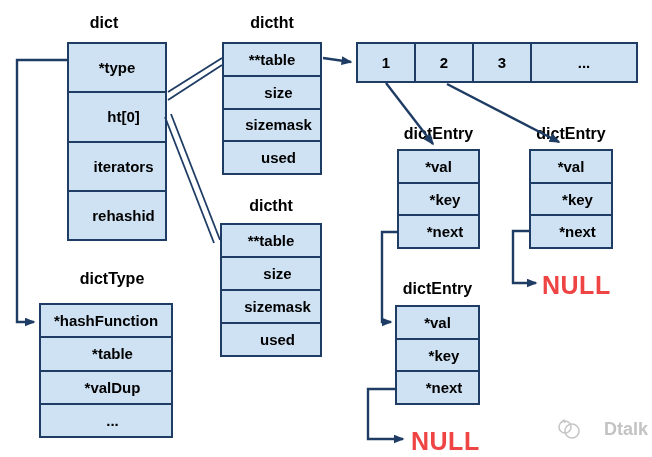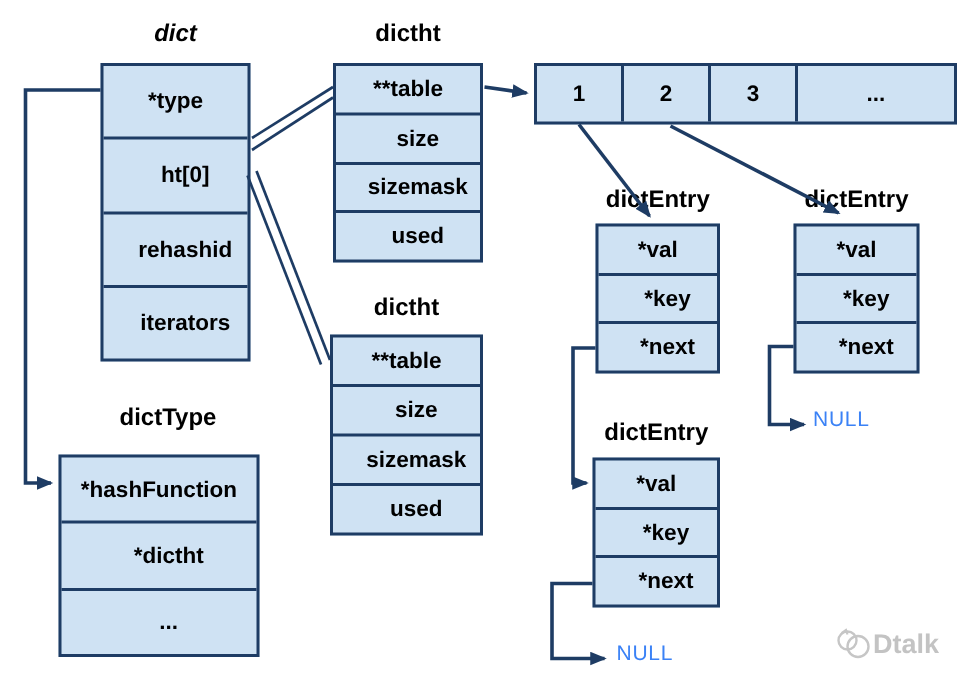--- a/index.html
+++ b/index.html
@@ -15,21 +15,21 @@
     flex:1;display:flex;align-items:center;justify-content:center;
     font-size:15px;font-weight:bold;color:#000;white-space:nowrap;
   }
   .struct .row + .row{border-top:2px solid #1e3c64;padding-left:13px;}
   .tbl-title{
     position:absolute;text-align:center;font-size:16px;font-weight:bold;color:#000;
     height:20px;line-height:20px;
   }
   
   #dict{left:67px;top:42px;width:100px;height:199px;text-align:right;}
-  #dict-title{left:67px;top:13px;width:100px;font-style:italic;}
+  #dict-title{left:54px;top:13px;width:100px;}
   
   #dictht-top{left:222px;top:42px;width:100px;height:133px;}
   #dictht-top-title{left:222px;top:13px;width:100px;}
   
   #bucket-array{
     position:absolute;left:356px;top:42px;width:282px;height:41px;
     display:flex;flex-direction:row;border:2px solid #1e3c64;background:#cfe2f3;box-sizing:border-box;
   }
   #bucket-array .cell{
     display:flex;align-items:center;justify-content:center;
@@ -46,51 +46,51 @@
   #dictht-bottom{left:220px;top:223px;width:102px;height:134px;}
   #dictht-bottom-title{left:220px;top:196px;width:102px;}
   
   #dict-type{left:39px;top:303px;width:134px;height:135px;}
   #dict-type-title{left:39px;top:269px;width:146px;}
   
   #dict-entry-3{left:395px;top:305px;width:85px;height:100px;}
   #dict-entry-3-title{left:395px;top:279px;width:85px;}
   
   .null-label{
-    position:absolute;font-size:14px;font-weight:normal;color:#3b82f6;letter-spacing:0.5px;
+    position:absolute;font-size:25px;font-weight:bold;color:#ef4444;letter-spacing:0.5px;
   }
   #null-right{left:542px;top:271px;}
   #null-bottom{left:411px;top:427px;}
   
   #connectors{position:absolute;left:0;top:0;width:652px;height:457px;pointer-events:none;}
   
   #watermark{
-    position:absolute;left:556px;top:418px;display:flex;align-items:center;gap:0;
+    position:absolute;left:556px;top:418px;display:flex;align-items:center;gap:22px;
     color:#bcbcbc;
   }
   #watermark .wm-text{font-size:18px;font-weight:bold;color:#c3c3c3;}
 </style>
 </head>
 <body>
 
 <div id="canvas">
 
   <div class="tbl-title" id="dict-title">dict</div>
   <div class="tbl-title" id="dictht-top-title">dictht</div>
   <div class="tbl-title" id="dict-entry-1-title">dictEntry</div>
   <div class="tbl-title" id="dict-entry-2-title">dictEntry</div>
   <div class="tbl-title" id="dictht-bottom-title">dictht</div>
   <div class="tbl-title" id="dict-type-title">dictType</div>
   <div class="tbl-title" id="dict-entry-3-title">dictEntry</div>
 
   <div class="struct" id="dict">
       <div class="row">*type</div>
       <div class="row">ht[0]</div>
+      <div class="row">iterators</div>
       <div class="row">rehashid</div>
-      <div class="row">iterators</div>
     </div>
 
   <div class="struct" id="dictht-top">
       <div class="row">**table</div>
       <div class="row">size</div>
       <div class="row">sizemask</div>
       <div class="row">used</div>
     </div>
 
   <div id="bucket-array">
@@ -114,21 +114,22 @@
 
   <div class="struct" id="dictht-bottom">
       <div class="row">**table</div>
       <div class="row">size</div>
       <div class="row">sizemask</div>
       <div class="row">used</div>
     </div>
 
   <div class="struct" id="dict-type">
       <div class="row">*hashFunction</div>
-      <div class="row">*dictht</div>
+      <div class="row">*table</div>
+      <div class="row">*valDup</div>
       <div class="row">...</div>
     </div>
 
   <div class="struct" id="dict-entry-3">
       <div class="row">*val</div>
       <div class="row">*key</div>
       <div class="row">*next</div>
     </div>
 
   <div class="null-label" id="null-right">NULL</div>

